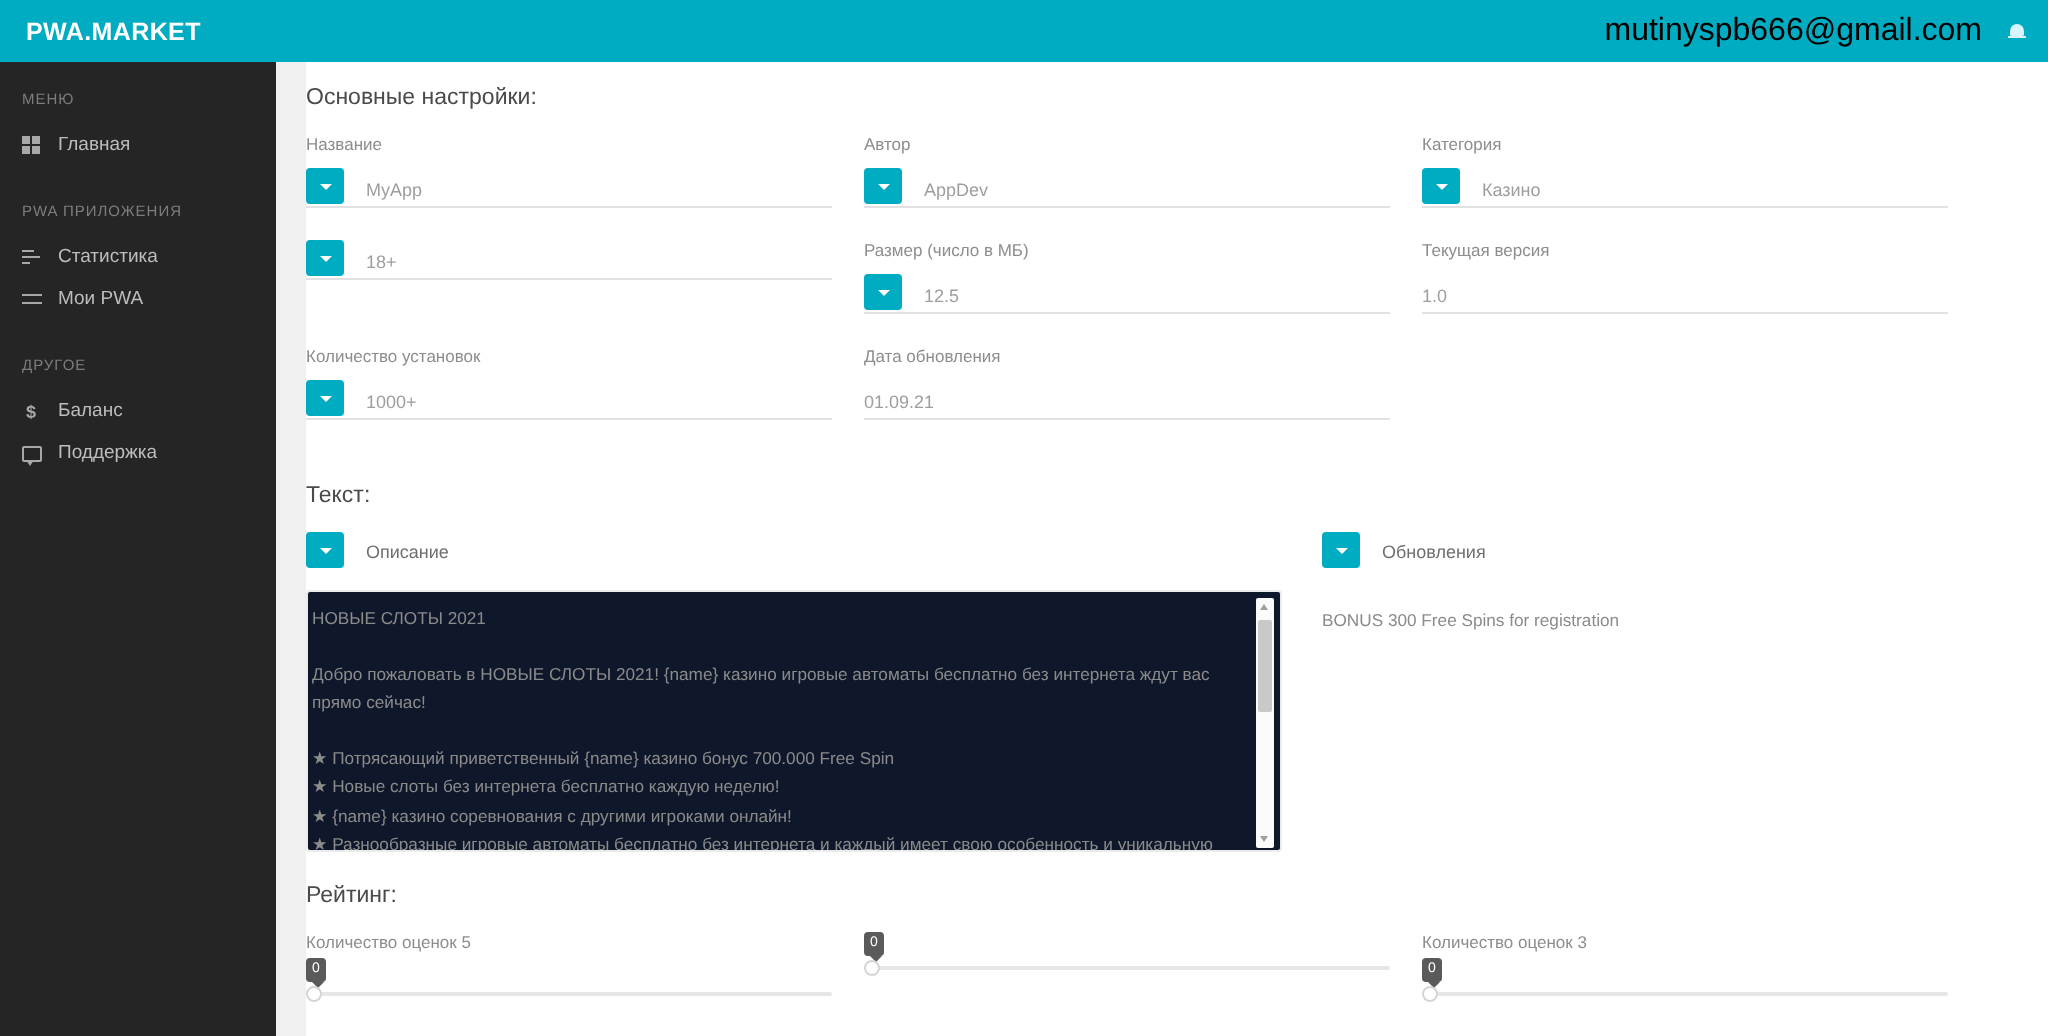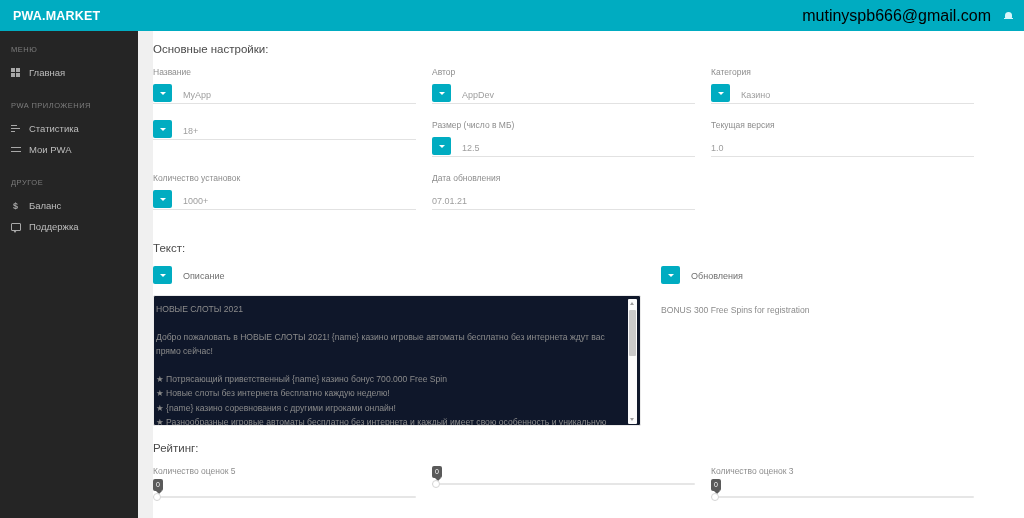--- a/index.html
+++ b/index.html
@@ -381,21 +381,21 @@
                 <span class="caret"></span>
               </span>
             <span class="input-val">1000+</span>
           </div>
         </div>
       </div>
       <div class="col">
         <div class="field">
           <span class="field-label">Дата обновления</span>
           <div class="input-line">
-            <span class="input-val plain">07.01.21</span>
+            <span class="input-val plain">01.09.21</span>
           </div>
         </div>
       </div>
       <div class="col"></div>
     </div>
 
     <div class="section-title mt">Текст:</div>
 
     <div class="text-row">
       <div class="text-left">

